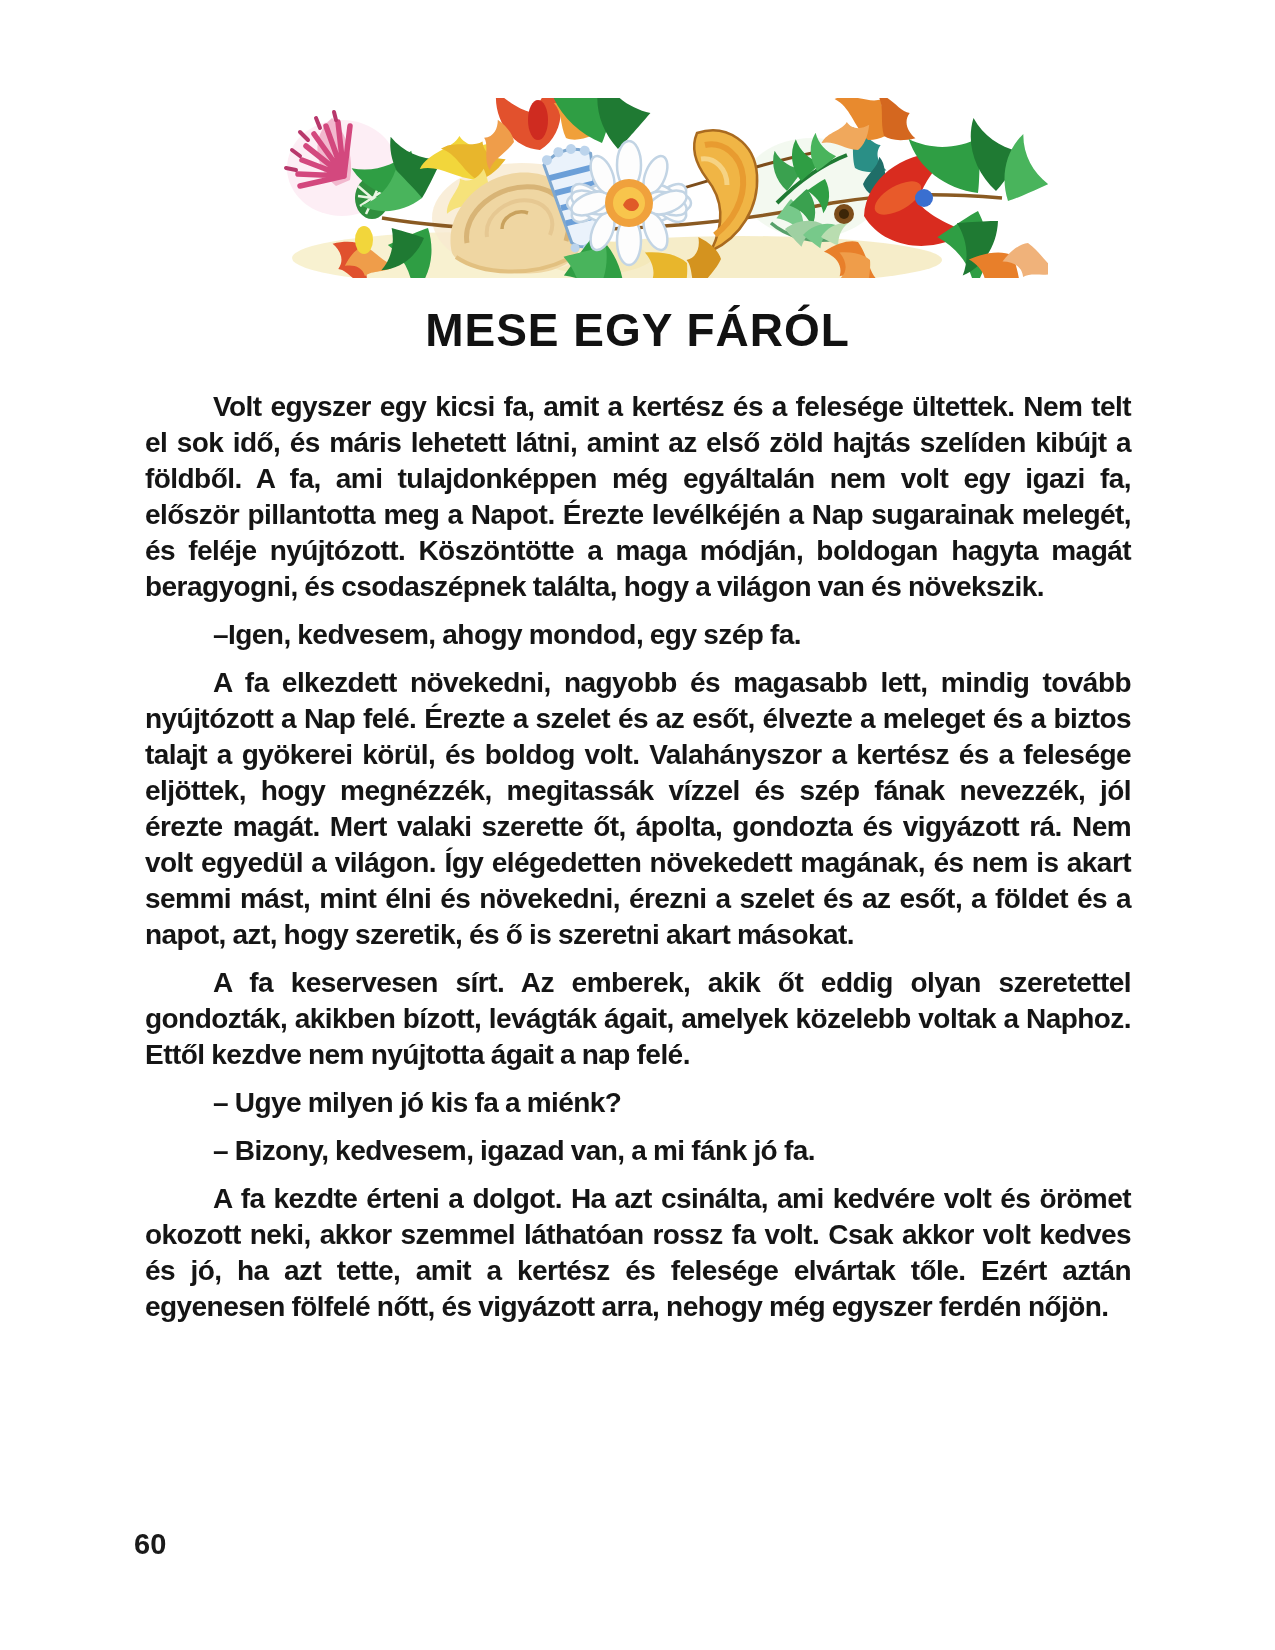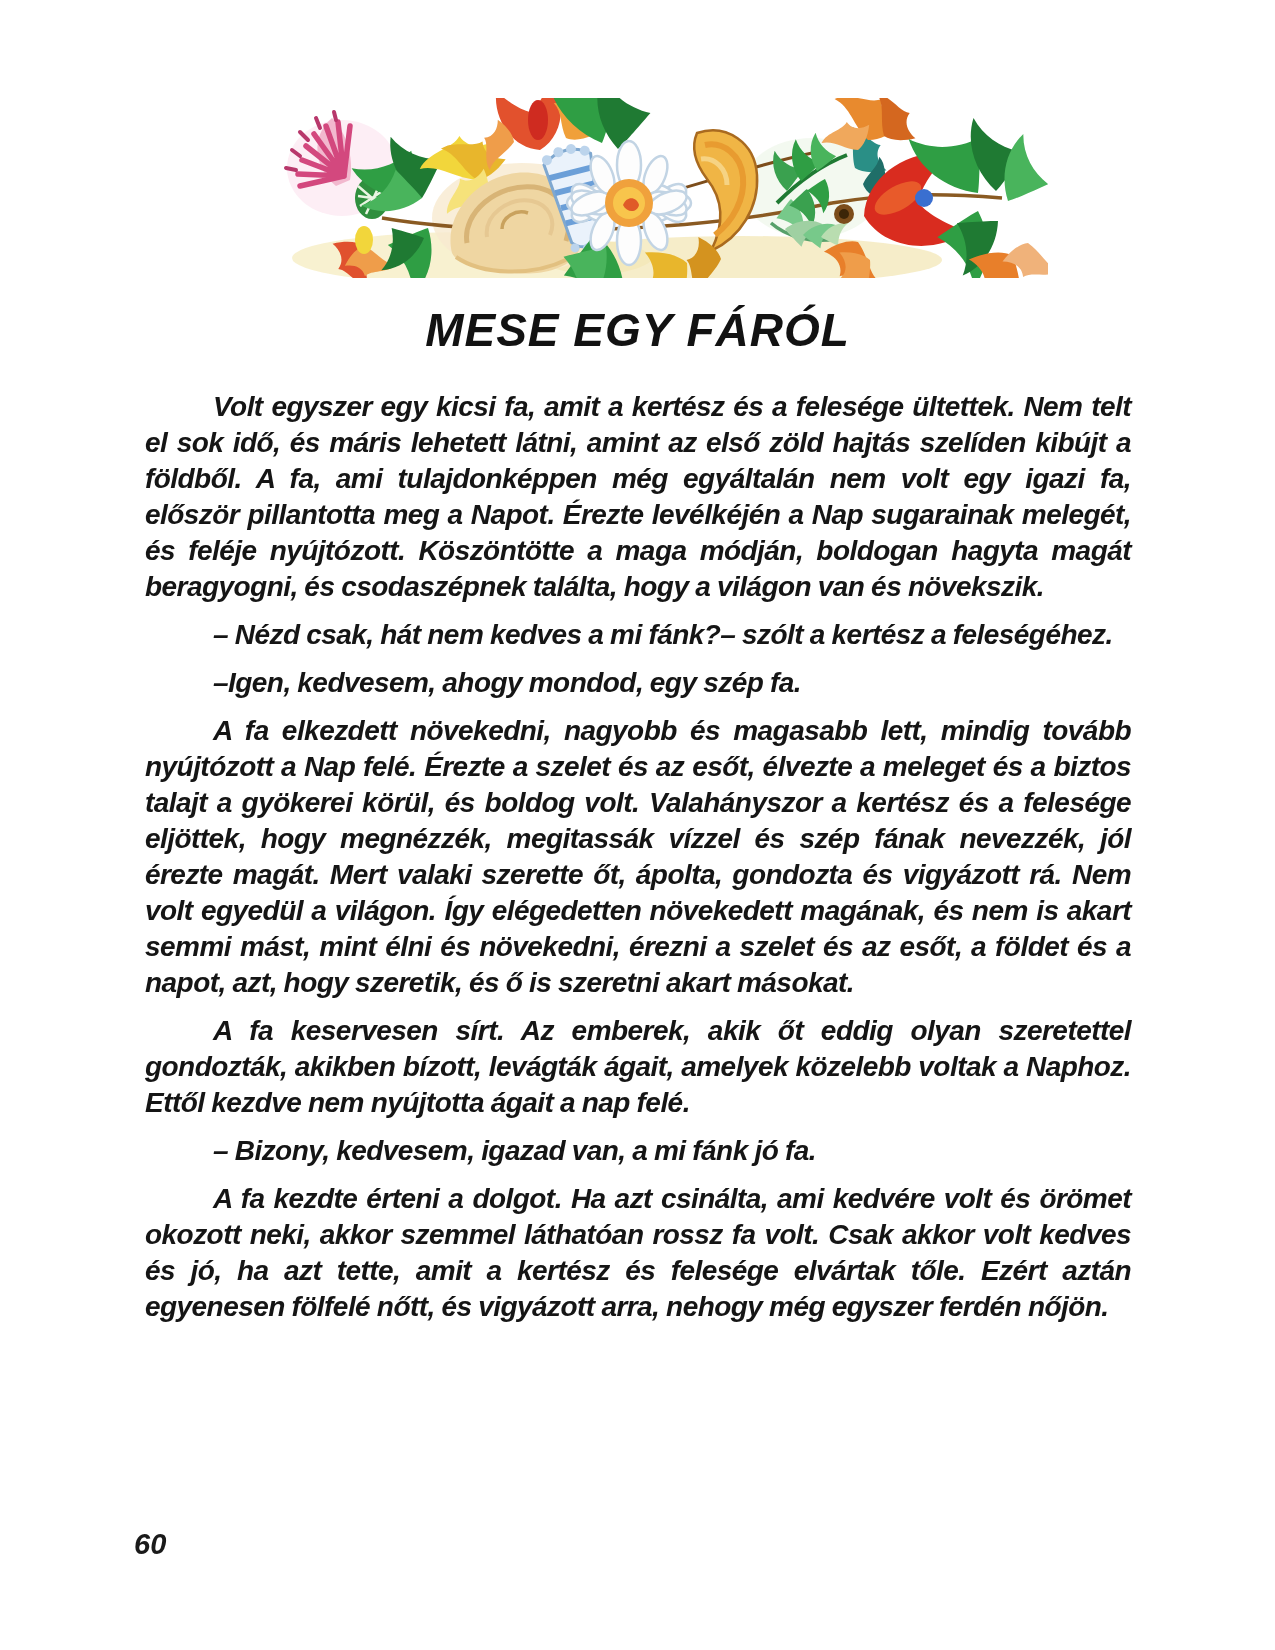--- a/index.html
+++ b/index.html
@@ -3,21 +3,20 @@
 <meta charset="utf-8">
 <style>
   html,body{margin:0;padding:0;background:#ffffff;}
   .page{
     position:relative;
     width:1275px;height:1650px;
     background:#ffffff;
     font-family:"Liberation Sans", sans-serif;
     color:#161616;
     overflow:hidden;
-    font-style:italic;
   }
   .ornament{
     position:absolute;left:272px;top:98px;width:776px;height:180px;
   }
   .ornament svg{display:block;width:100%;height:100%;}
   .page-title{
     position:absolute;left:0;top:303px;width:1275px;
     margin:0;text-align:center;
     font-size:46px;font-weight:bold;letter-spacing:1px;
     color:#121212;
@@ -197,23 +196,23 @@
         <use href="#flame" transform="translate(34,62) rotate(150) scale(1.1)" fill="#e87f2a"></use>
         <use href="#flame" transform="translate(50,50) rotate(120) scale(0.8)" fill="#f0b27a"></use>
       </g>
     </svg>
   </div>
 
   <h1 class="page-title">MESE EGY FÁRÓL</h1>
 
   <div class="text-block">
     <p>Volt egyszer egy kicsi fa, amit a kertész és a felesége ültettek. Nem telt el sok idő, és máris lehetett látni, amint az első zöld hajtás szelíden kibújt a földből. A fa, ami tulajdonképpen még egyáltalán nem volt egy igazi fa, először pillantotta meg a Napot. Érezte levélkéjén a Nap sugarainak melegét, és feléje nyújtózott. Köszöntötte a maga módján, boldogan hagyta magát beragyogni, és csodaszépnek találta, hogy a világon van és növekszik.</p>
-    <p>– Nézd csak, hát nem kedves a mi fánk?– szólt a kertész a feleségéhez.</p>
     <p>–Igen, kedvesem, ahogy mondod, egy szép fa.</p>
     <p>A fa elkezdett növekedni, nagyobb és magasabb lett, mindig tovább nyújtózott a Nap felé. Érezte a szelet és az esőt, élvezte a meleget és a biztos talajt a gyökerei körül, és boldog volt. Valahányszor a kertész és a felesége eljöttek, hogy megnézzék, megitassák vízzel és szép fának nevezzék, jól érezte magát. Mert valaki szerette őt, ápolta, gondozta és vigyázott rá. Nem volt egyedül a világon. Így elégedetten növekedett magának, és nem is akart semmi mást, mint élni és növekedni, érezni a szelet és az esőt, a földet és a napot, azt, hogy szeretik, és ő is szeretni akart másokat.</p>
     <p>A fa keservesen sírt. Az emberek, akik őt eddig olyan szeretettel gondozták, akikben bízott, levágták ágait, amelyek közelebb voltak a Naphoz. Ettől kezdve nem nyújtotta ágait a nap felé.</p>
+    <p>– Ugye milyen jó kis fa a miénk?</p>
     <p>– Bizony, kedvesem, igazad van, a mi fánk jó fa.</p>
     <p>A fa kezdte érteni a dolgot. Ha azt csinálta, ami kedvére volt és örömet okozott neki, akkor szemmel láthatóan rossz fa volt. Csak akkor volt kedves és jó, ha azt tette, amit a kertész és felesége elvártak tőle. Ezért aztán egyenesen fölfelé nőtt, és vigyázott arra, nehogy még egyszer ferdén nőjön.</p>
   </div>
 
   <div class="page-number">60</div>
 
 </div>
 
 </body></html>

